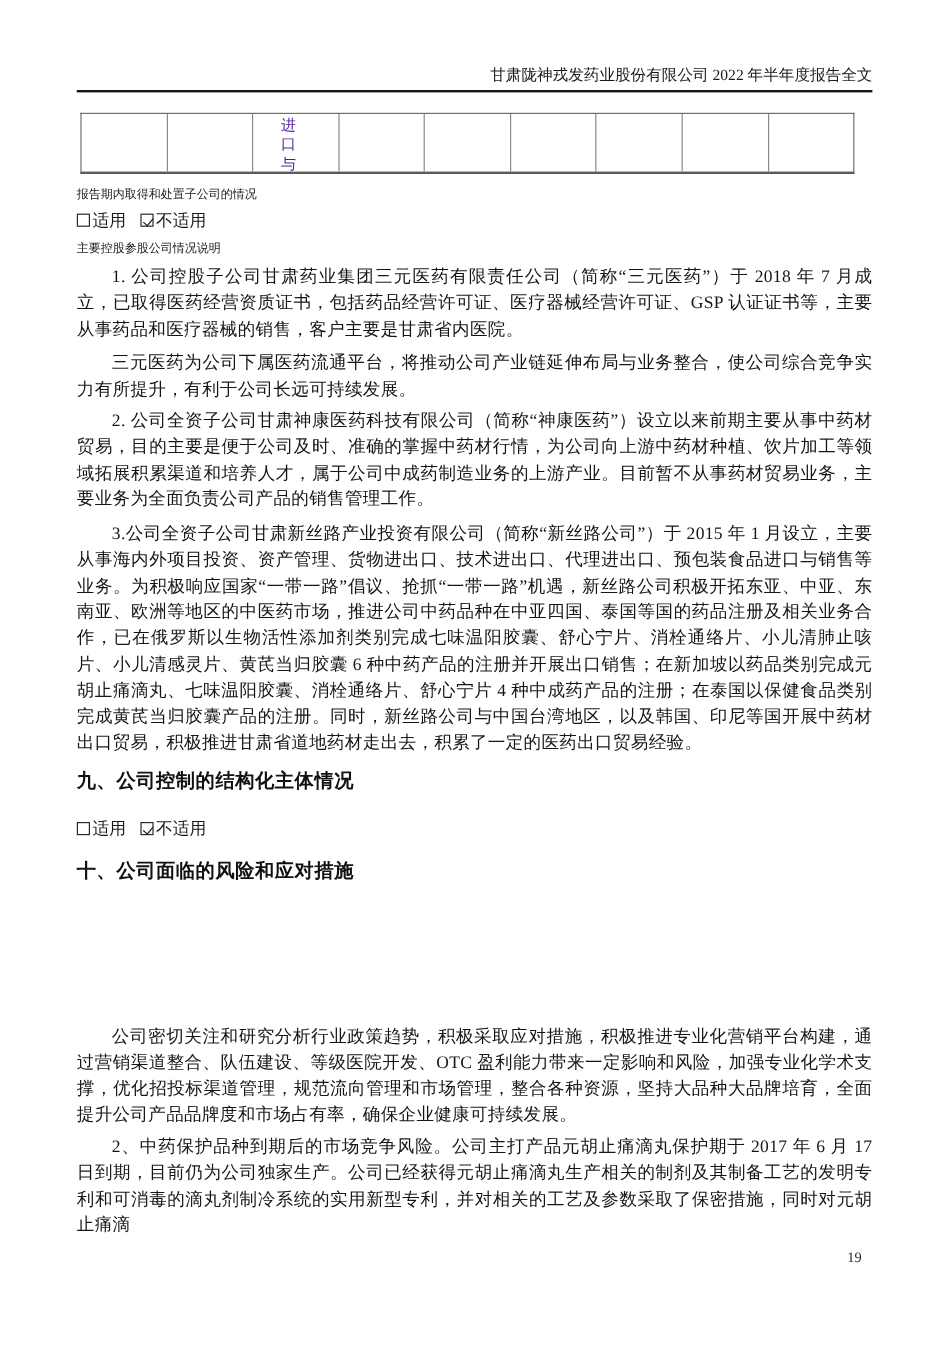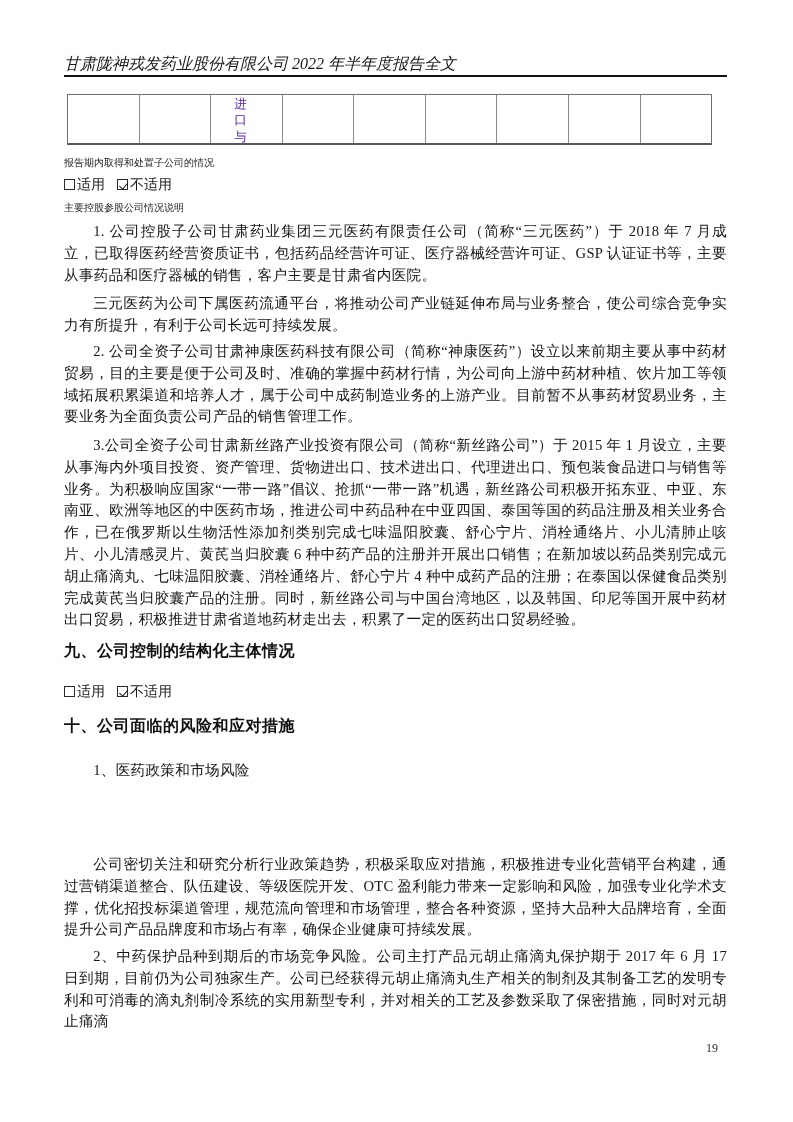--- a/index.html
+++ b/index.html
@@ -10,24 +10,23 @@
     background:#ffffff;
     font-family:"Liberation Serif","DejaVu Serif",serif;
     color:#141414;
     overflow:hidden;
   }
   .abs { position:absolute; }
 
   
   .hdr-text {
     left:64px; right:66px; top:54px;
-    text-align:left;
-    font-size:16px;
+    text-align:right;
+    font-size:13px;
     color:#1a1a1a;
-    font-style:italic;
   }
   .hdr-rule {
     left:64px; right:66px; top:75px;
     border-top:2px solid #141414;
     height:0;
   }
 
   
   .tbl {
     left:67px; top:94px;
@@ -132,20 +131,19 @@
   <div class="abs para" style="top:435px;">3.公司全资子公司甘肃新丝路产业投资有限公司（简称“新丝路公司”）于 2015 年 1 月设立，主要从事海内外项目投资、资产管理、货物进出口、技术进出口、代理进出口、预包装食品进口与销售等业务。为积极响应国家“一带一路”倡议、抢抓“一带一路”机遇，新丝路公司积极开拓东亚、中亚、东南亚、欧洲等地区的中医药市场，推进公司中药品种在中亚四国、泰国等国的药品注册及相关业务合作，已在俄罗斯以生物活性添加剂类别完成七味温阳胶囊、舒心宁片、消栓通络片、小儿清肺止咳片、小儿清感灵片、黄芪当归胶囊 6 种中药产品的注册并开展出口销售；在新加坡以药品类别完成元胡止痛滴丸、七味温阳胶囊、消栓通络片、舒心宁片 4 种中成药产品的注册；在泰国以保健食品类别完成黄芪当归胶囊产品的注册。同时，新丝路公司与中国台湾地区，以及韩国、印尼等国开展中药材出口贸易，积极推进甘肃省道地药材走出去，积累了一定的医药出口贸易经验。</div>
 
   <div class="abs heading" style="top:641px;">九、公司控制的结构化主体情况</div>
 
   <div class="abs cb-row" style="top:684px;">
     <span class="cb-box"></span><span>适用</span><span class="cb-gap"></span><span class="cb-box checked"></span><span>不适用</span>
   </div>
 
   <div class="abs heading" style="top:716px;">十、公司面临的风险和应对措施</div>
 
-  <div class="abs subheading" style="top:761px;">1、医药政策和市场风险</div>
 
   <div class="abs para" style="top:854px;">公司密切关注和研究分析行业政策趋势，积极采取应对措施，积极推进专业化营销平台构建，通过营销渠道整合、队伍建设、等级医院开发、OTC 盈利能力带来一定影响和风险，加强专业化学术支撑，优化招投标渠道管理，规范流向管理和市场管理，整合各种资源，坚持大品种大品牌培育，全面提升公司产品品牌度和市场占有率，确保企业健康可持续发展。</div>
   <div class="abs para" style="top:946px;">2、中药保护品种到期后的市场竞争风险。公司主打产品元胡止痛滴丸保护期于 2017 年 6 月 17 日到期，目前仍为公司独家生产。公司已经获得元胡止痛滴丸生产相关的制剂及其制备工艺的发明专利和可消毒的滴丸剂制冷系统的实用新型专利，并对相关的工艺及参数采取了保密措施，同时对元胡止痛滴</div>
 
   <div class="abs page-num">19</div>
 
 </div>
 
 </body></html>

